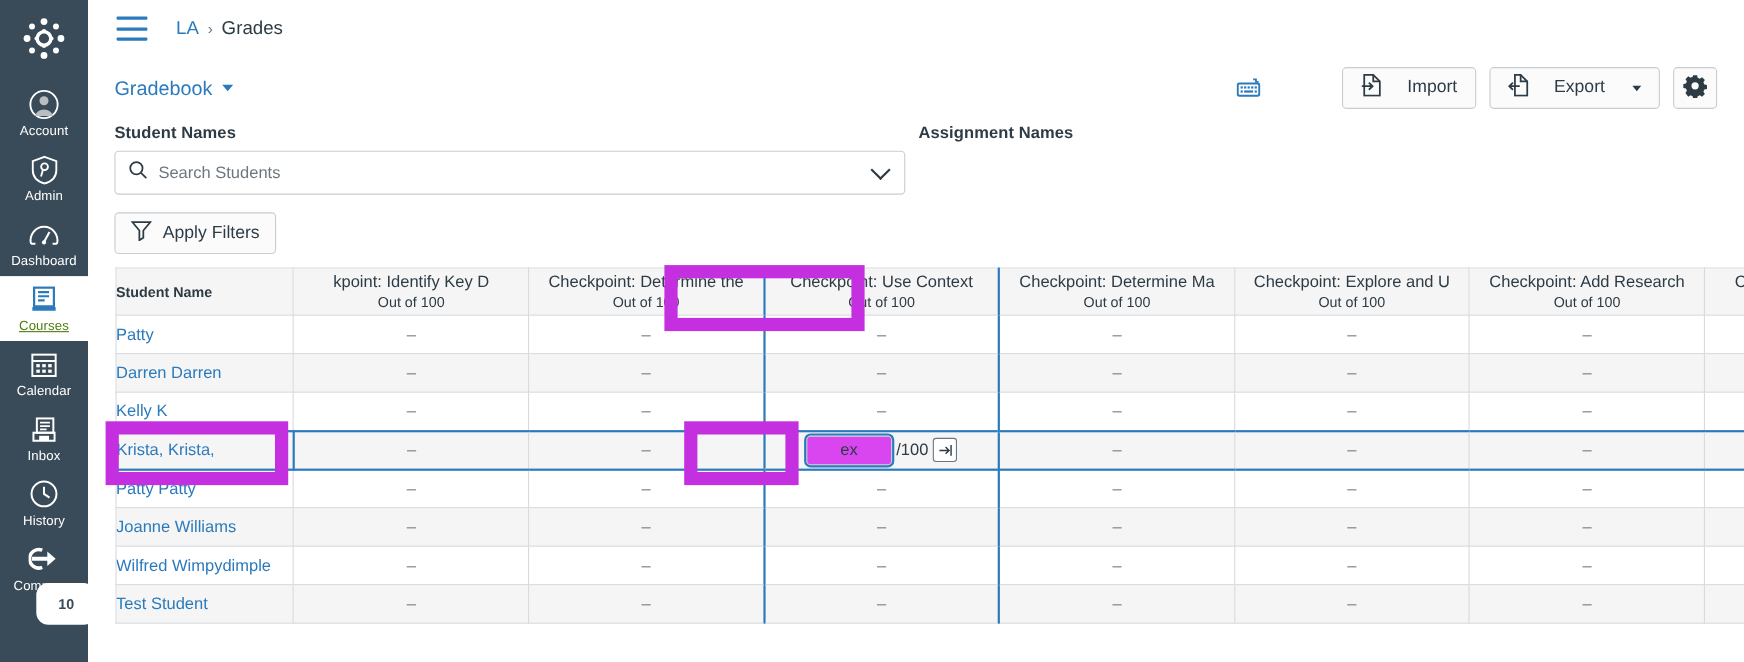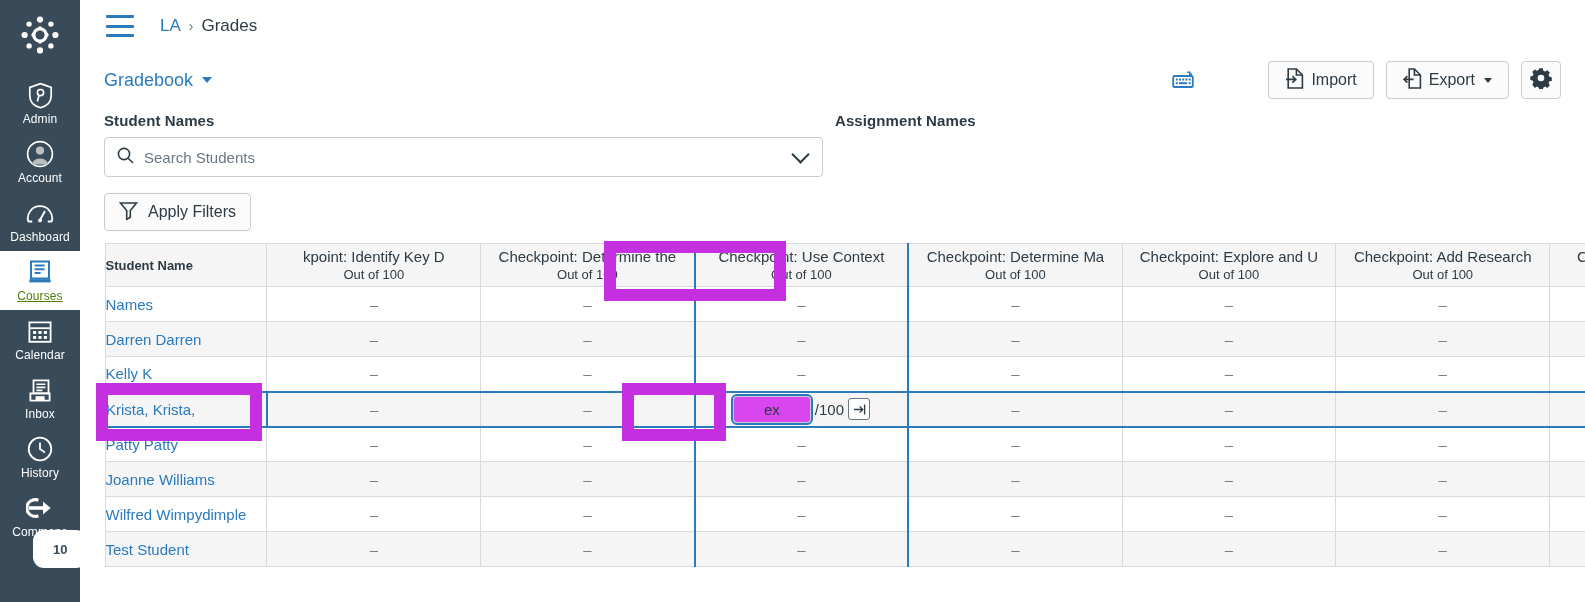--- a/index.html
+++ b/index.html
@@ -103,21 +103,21 @@
     border-right: 5px solid transparent;
     border-top: 6px solid #2B7ABC;
   }
   #toolbar-right {
     margin-left: auto; display: flex; align-items: center; gap: 12px;
   }
   .btn {
     height: 38px; padding: 0 16px;
     background: #fbfbfb;
     border: 1px solid #C7CDD1; border-radius: 4px;
-    display: flex; align-items: center; gap: 7px;
+    display: flex; align-items: center; gap: 23px;
     font-size: 16px; color: #2D3B45; cursor: pointer;
     white-space: nowrap;
   }
   .btn.icon-only { padding: 0; width: 40px; justify-content: center; }
   .btn .caret-dark {
     width: 0; height: 0;
     border-left: 4px solid transparent;
     border-right: 4px solid transparent;
     border-top: 5px solid #2D3B45;
     margin-left: 2px;
@@ -262,38 +262,38 @@
         <circle cx="24" cy="17.2" r="1.9"></circle>
           <circle cx="24" cy="30.8" r="1.9"></circle>
         <circle cx="17.2" cy="24" r="1.9"></circle>
           <circle cx="30.8" cy="24" r="1.9"></circle>
       </g>
     </svg>
   </div>
 
   <a class="nav-item">
     <span class="nav-icon">
+      <svg width="28" height="28" viewBox="0 0 28 28">
+        <circle cx="14" cy="14" r="12.4" fill="none" stroke="#fff" stroke-width="1.7"></circle>
+        <circle cx="14" cy="10.6" r="4.1" fill="#B9BEC2"></circle>
+        <path d="M5.6 24.4a8.9 8.9 0 0 1 16.8 0z" fill="#B9BEC2"></path>
+      </svg>
+    </span>
+    <span class="nav-label">Account</span>
+  </a>
+
+  <a class="nav-item">
+    <span class="nav-icon">
       <svg width="27" height="27" viewBox="0 0 27 27">
         <path d="M13.5 1.6 24.2 5.4v8.3c0 6-4.4 10.3-10.7 12.1C7.2 24 2.8 19.7 2.8 13.7V5.4z" fill="none" stroke="#fff" stroke-width="1.7"></path>
         <circle cx="13.5" cy="10.6" r="3.1" fill="none" stroke="#fff" stroke-width="1.7"></circle>
         <path d="M12.1 13.1 10.3 19.4" fill="none" stroke="#fff" stroke-width="1.7"></path>
       </svg>
     </span>
     <span class="nav-label">Admin</span>
-  </a>
-
-  <a class="nav-item">
-    <span class="nav-icon">
-      <svg width="28" height="28" viewBox="0 0 28 28">
-        <circle cx="14" cy="14" r="12.4" fill="none" stroke="#fff" stroke-width="1.7"></circle>
-        <circle cx="14" cy="10.6" r="4.1" fill="#B9BEC2"></circle>
-        <path d="M5.6 24.4a8.9 8.9 0 0 1 16.8 0z" fill="#B9BEC2"></path>
-      </svg>
-    </span>
-    <span class="nav-label">Account</span>
   </a>
 
   <a class="nav-item">
     <span class="nav-icon">
       <svg width="28" height="24" viewBox="0 0 28 24">
         <path d="M2.2 20.5a12.2 12.2 0 1 1 23.6 0" fill="none" stroke="#fff" stroke-width="1.8"></path>
         <path d="M2.2 20.5h4M21.8 20.5h4" stroke="#fff" stroke-width="1.8"></path>
         <path d="M14 19 19 10" stroke="#fff" stroke-width="1.9" fill="none"></path>
         <circle cx="14" cy="19.4" r="1.9" fill="#fff"></circle>
       </svg>
@@ -513,21 +513,21 @@
           <span class="assignment-points">Out of 100</span>
         </th>
         <th>
           <span class="assignment-title">Checkpoint: Develop a I</span>
           <span class="assignment-points">Out of 100</span>
         </th>
       </tr>
     </thead>
     <tbody id="grid-body">
         <tr class="odd">
-          <td class="student-cell"><a class="student-link">Names</a></td>
+          <td class="student-cell"><a class="student-link">Patty</a></td>
           <td><span class="dash">–</span></td>
           <td><span class="dash">–</span></td>
           <td class="col-active"><span class="dash">–</span></td>
           <td><span class="dash">–</span></td>
           <td><span class="dash">–</span></td>
           <td><span class="dash">–</span></td>
           <td></td>
         </tr>
         <tr class="even">
           <td class="student-cell"><a class="student-link">Darren Darren</a></td>

